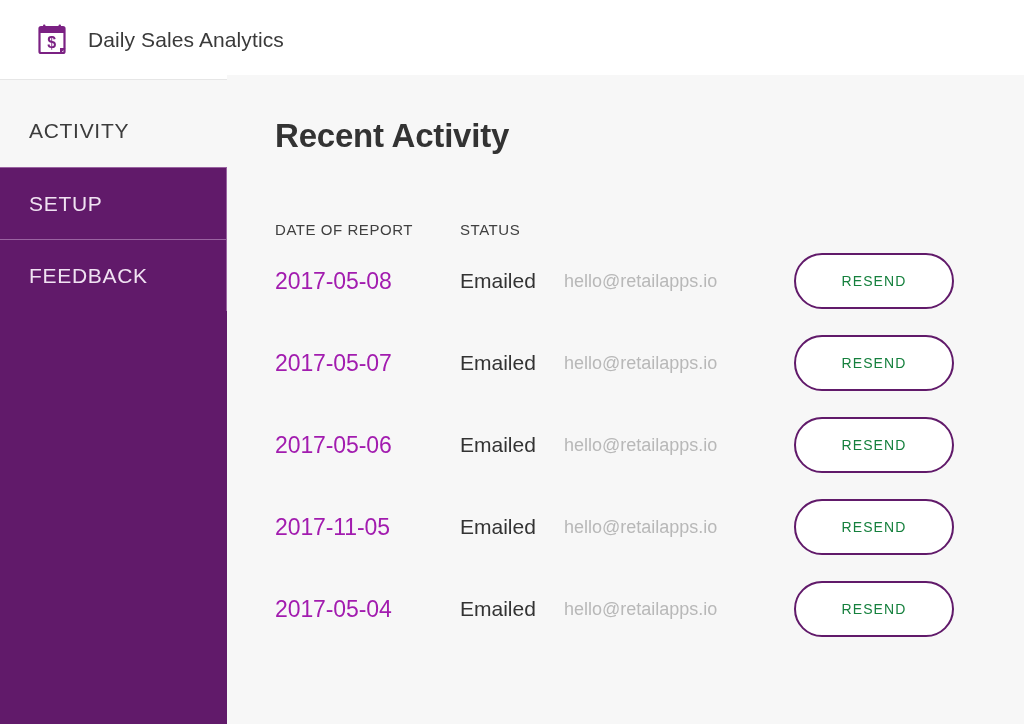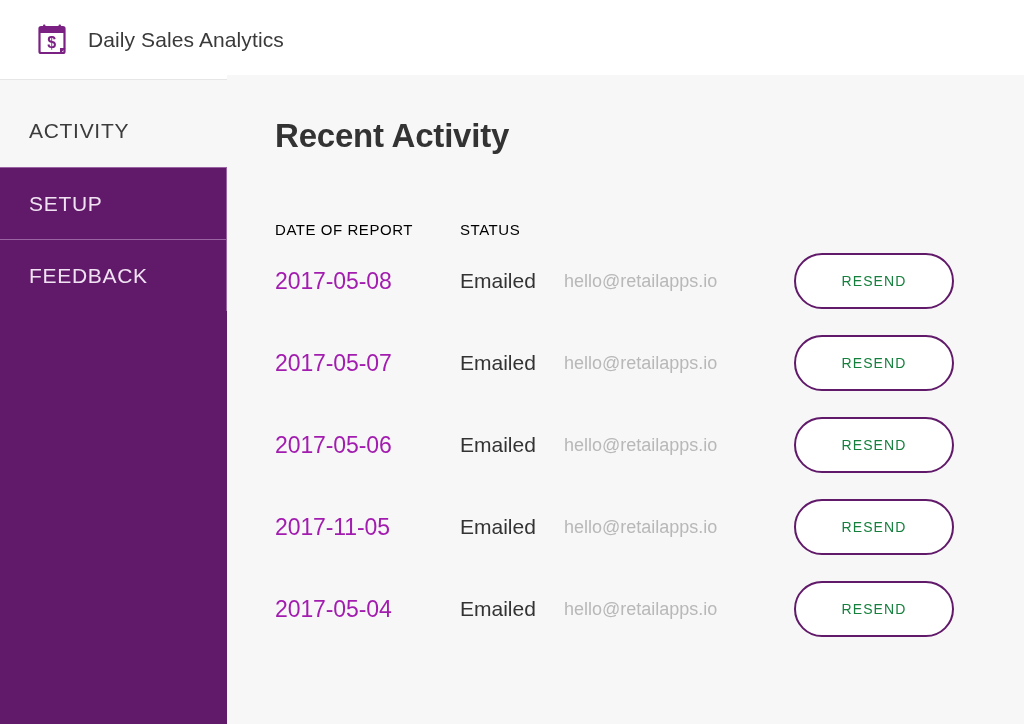--- a/index.html
+++ b/index.html
@@ -119,21 +119,21 @@
   .activity-table {
     margin-top: 66px;
     width: 708px;
   }
 
   .table-head {
     display: flex;
     align-items: center;
     height: 22px;
     font-size: 15px;
-    color: #000000;
+    color: #404040;
     letter-spacing: 0.55px;
   }
 
   .col-date   { width: 185px; flex: 0 0 185px; }
   .col-status { width: 104px; flex: 0 0 104px; }
   .col-email  { width: 230px; flex: 0 0 230px; }
   .col-action { flex: 1 1 auto; display: flex; justify-content: flex-start; }
 
   .table-row {
     display: flex;

